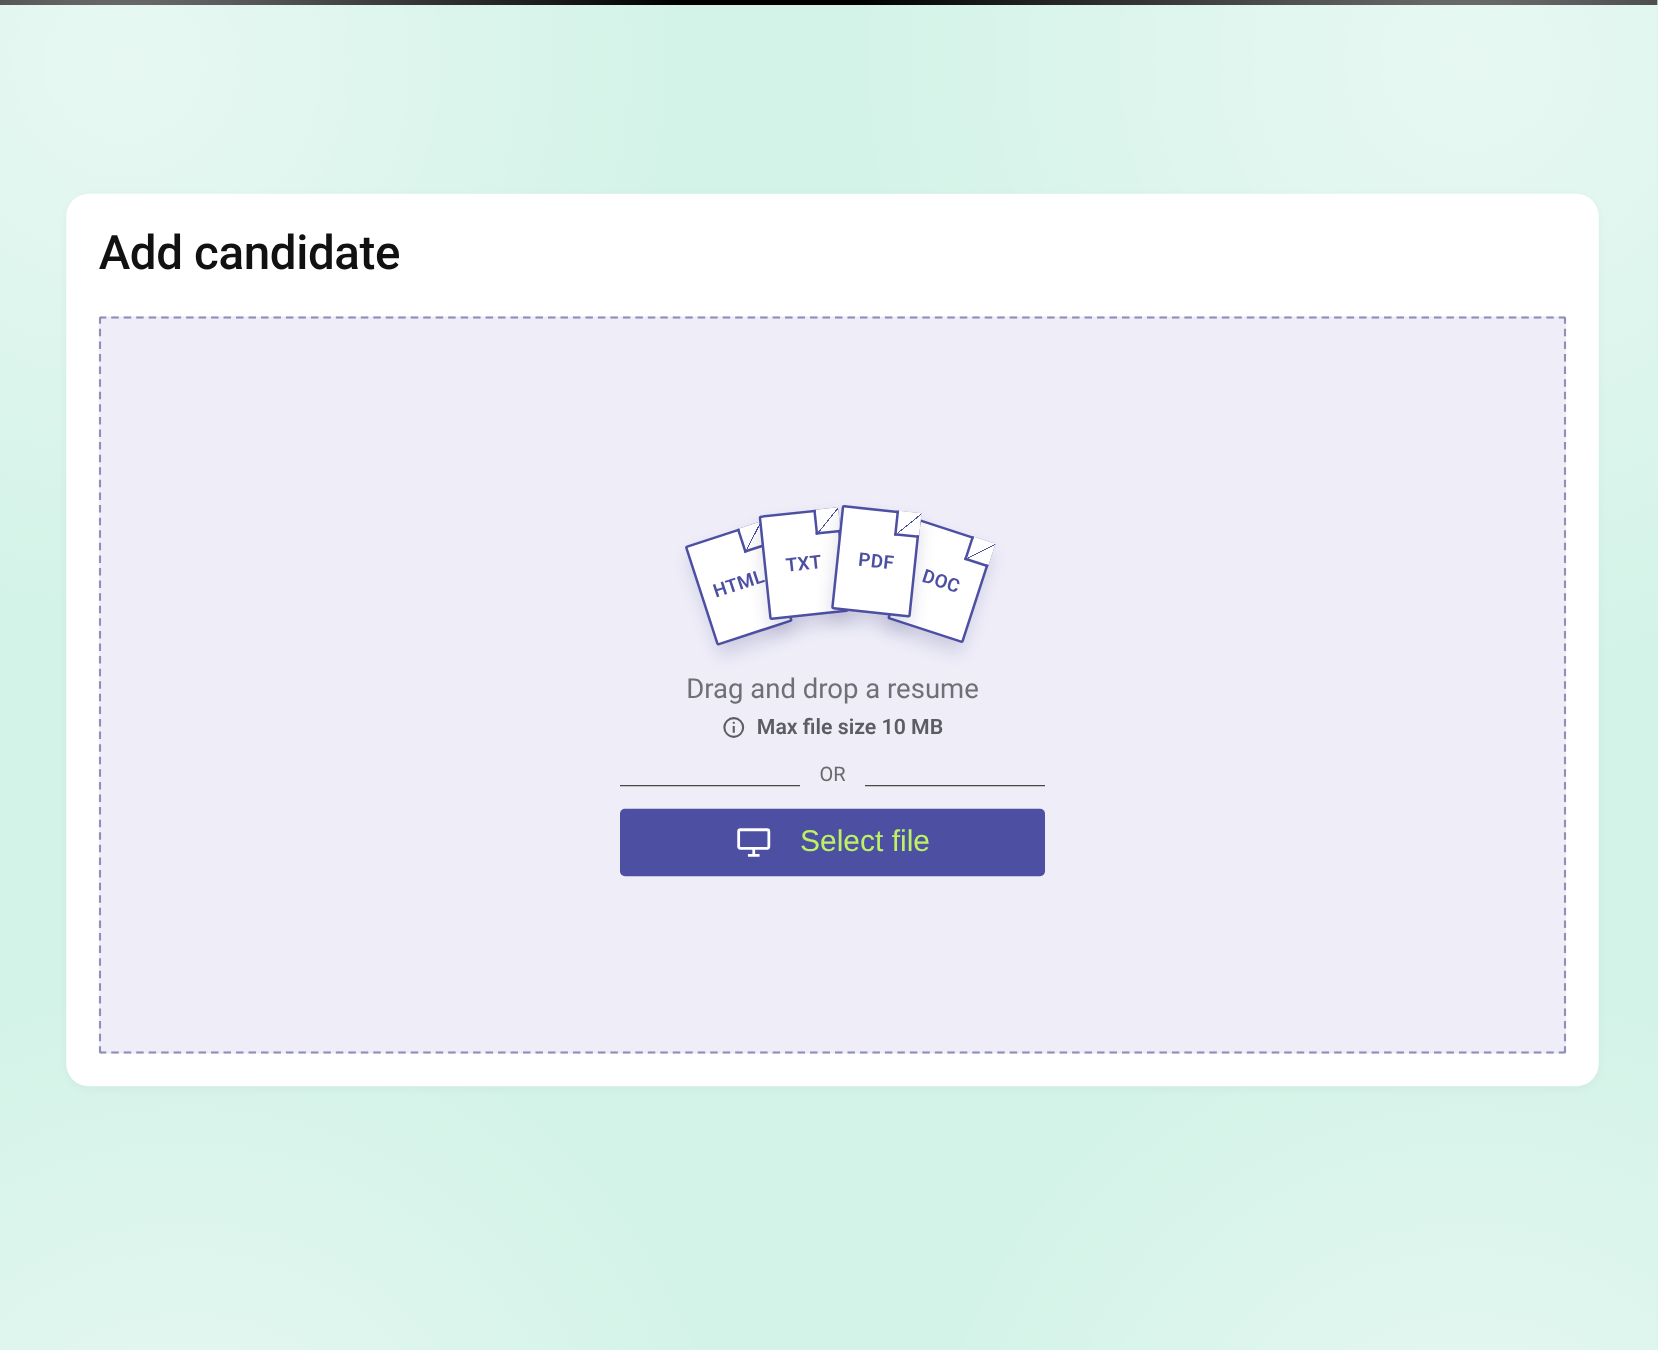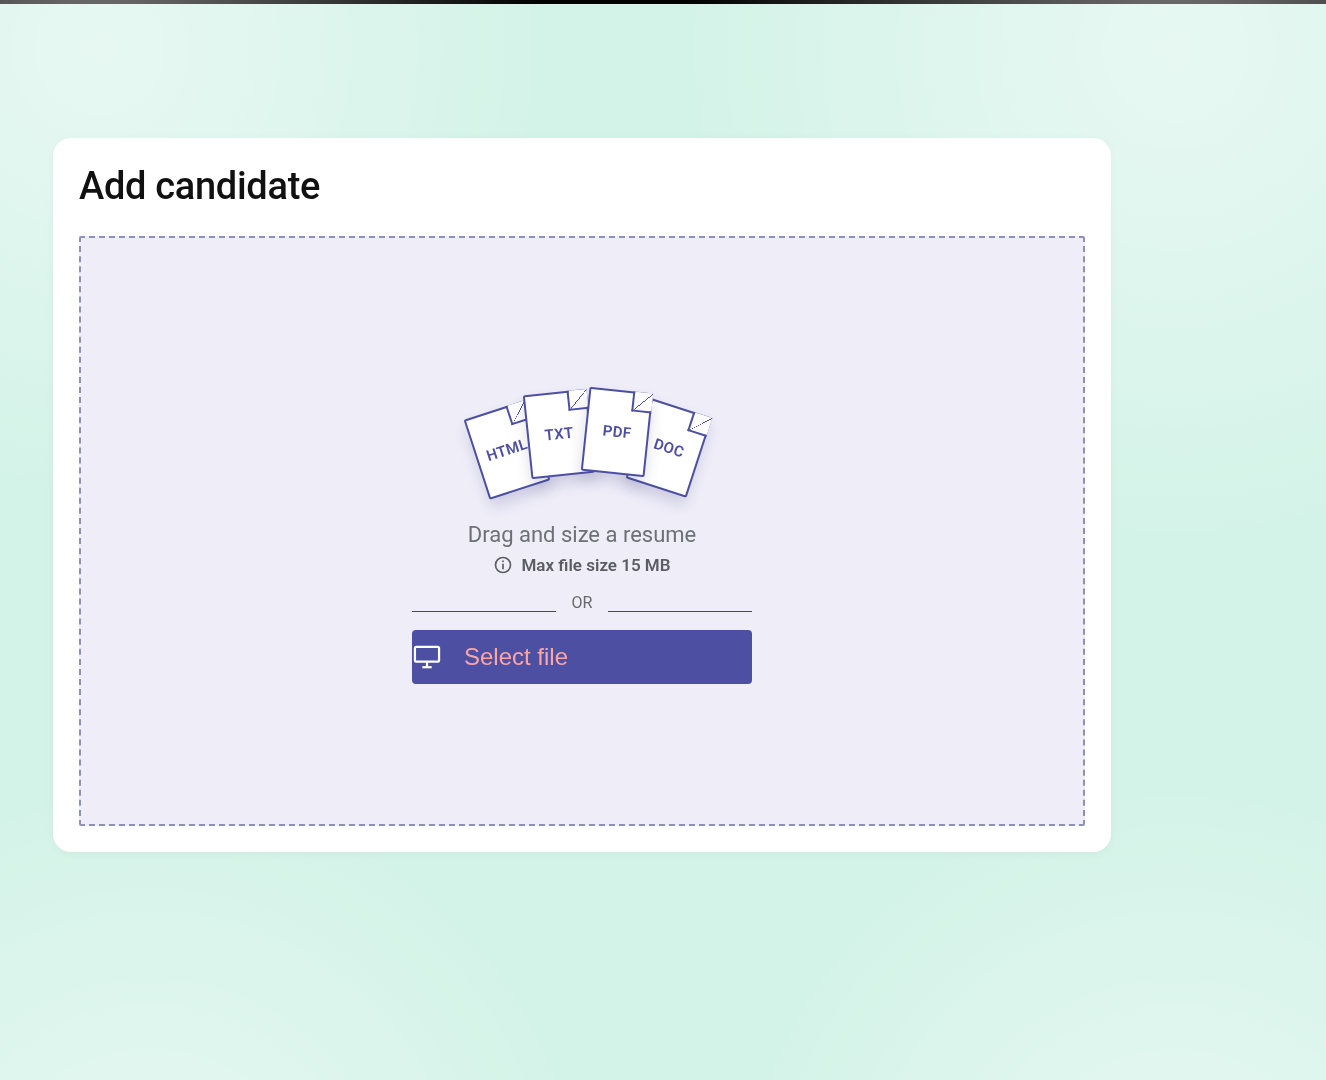--- a/index.html
+++ b/index.html
@@ -24,22 +24,22 @@
       pointer-events: none;
     }
     .bg-circle.a { width: 900px; height: 900px; left: -350px; top: -400px; }
     .bg-circle.b { width: 1000px; height: 1000px; right: -350px; top: -450px; }
     .bg-circle.c { width: 900px; height: 900px; left: -300px; bottom: -600px; }
     .bg-circle.d { width: 900px; height: 900px; right: -300px; bottom: -600px; }
 
     .card {
       position: absolute;
       left: 53px;
-      top: 138px;
-      width: 1058px;
+      top: 155px;
+      width: 1226px;
       background: #fff;
       border-radius: 18px;
       box-shadow: 0 2px 8px rgba(0,0,0,0.04);
       padding: 26px 26px 26px 26px;
     }
     .card-title {
       font-size: 38px;
       font-weight: 500;
       color: #111;
       margin-bottom: 28px;
@@ -117,29 +117,29 @@
       gap: 16px;
       width: 340px;
       color: #6a6a6a;
       font-size: 16px;
     }
     .or-row .line { flex: 1; height: 1px; background: #4a4a4a; }
 
     .select-btn {
       margin-top: 18px;
       background: #4d4fa3;
-      color: #fca5a5;
+      color: #bef264;
       border: none;
       border-radius: 4px;
       width: 340px;
       height: 54px;
       font-size: 24px;
       display: flex;
       align-items: center;
-      justify-content: flex-start;
+      justify-content: center;
       gap: 22px;
       cursor: pointer;
     }
     .select-btn svg { width: 30px; height: 26px; }
   </style>
 </head>
 <body>
 
 <div class="top-bar"></div>
 <div class="bg-circle a"></div>
@@ -160,29 +160,29 @@
         <span>TXT</span>
       </div>
       <div class="file-icon f3">
         <span>PDF</span>
       </div>
       <div class="file-icon f4">
         <span>DOC</span>
       </div>
     </div>
 
-    <div class="drag-text">Drag and size a resume</div>
+    <div class="drag-text">Drag and drop a resume</div>
 
     <div class="hint-row">
       <svg class="info-icon-svg" viewBox="0 0 24 24" fill="none" stroke="#5b5d63" stroke-width="2">
         <circle cx="12" cy="12" r="9"></circle>
         <line x1="12" y1="10.5" x2="12" y2="17"></line>
         <circle cx="12" cy="7.5" r="1.1" fill="#5b5d63" stroke="none"></circle>
       </svg>
-      <span>Max file size 15 MB</span>
+      <span>Max file size 10 MB</span>
     </div>
 
     <div class="or-row">
       <div class="line"></div>
       <span>OR</span>
       <div class="line"></div>
     </div>
 
     <button class="select-btn">
       <svg viewBox="0 0 32 28" fill="none" stroke="#fff" stroke-width="2.4">

